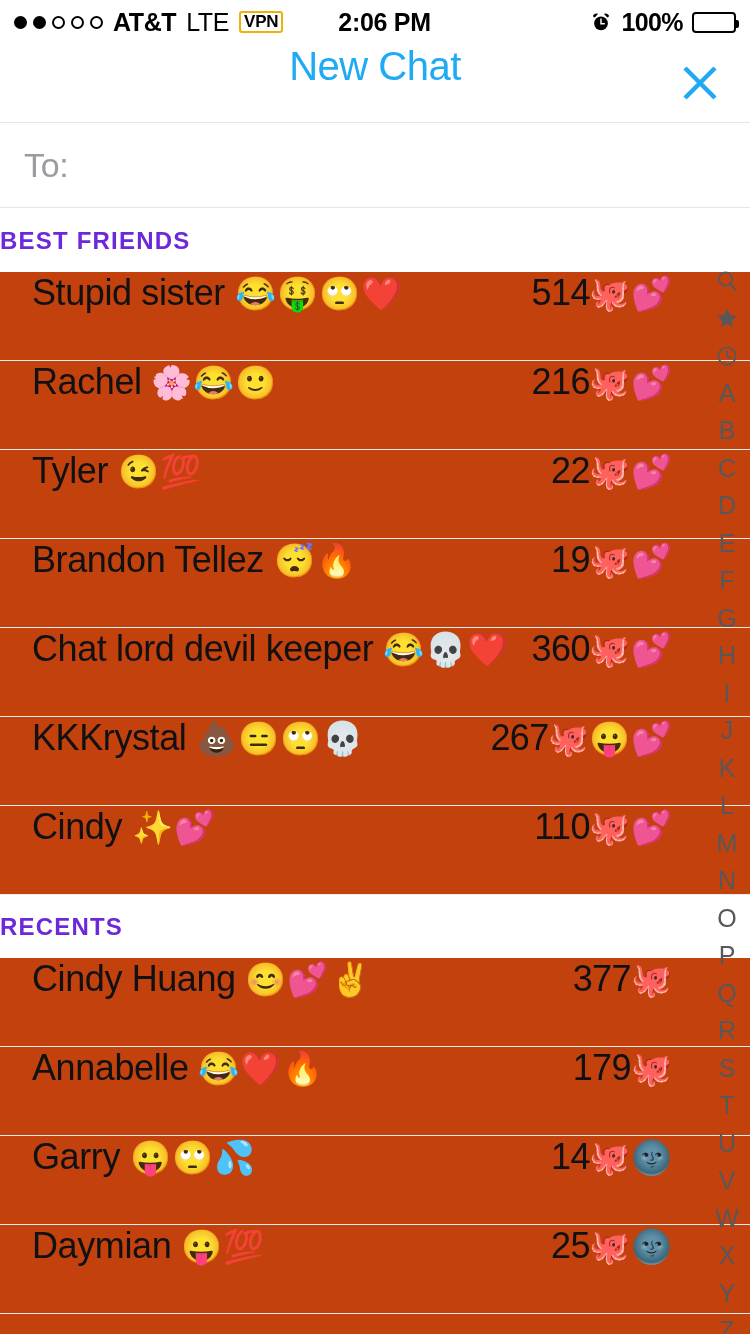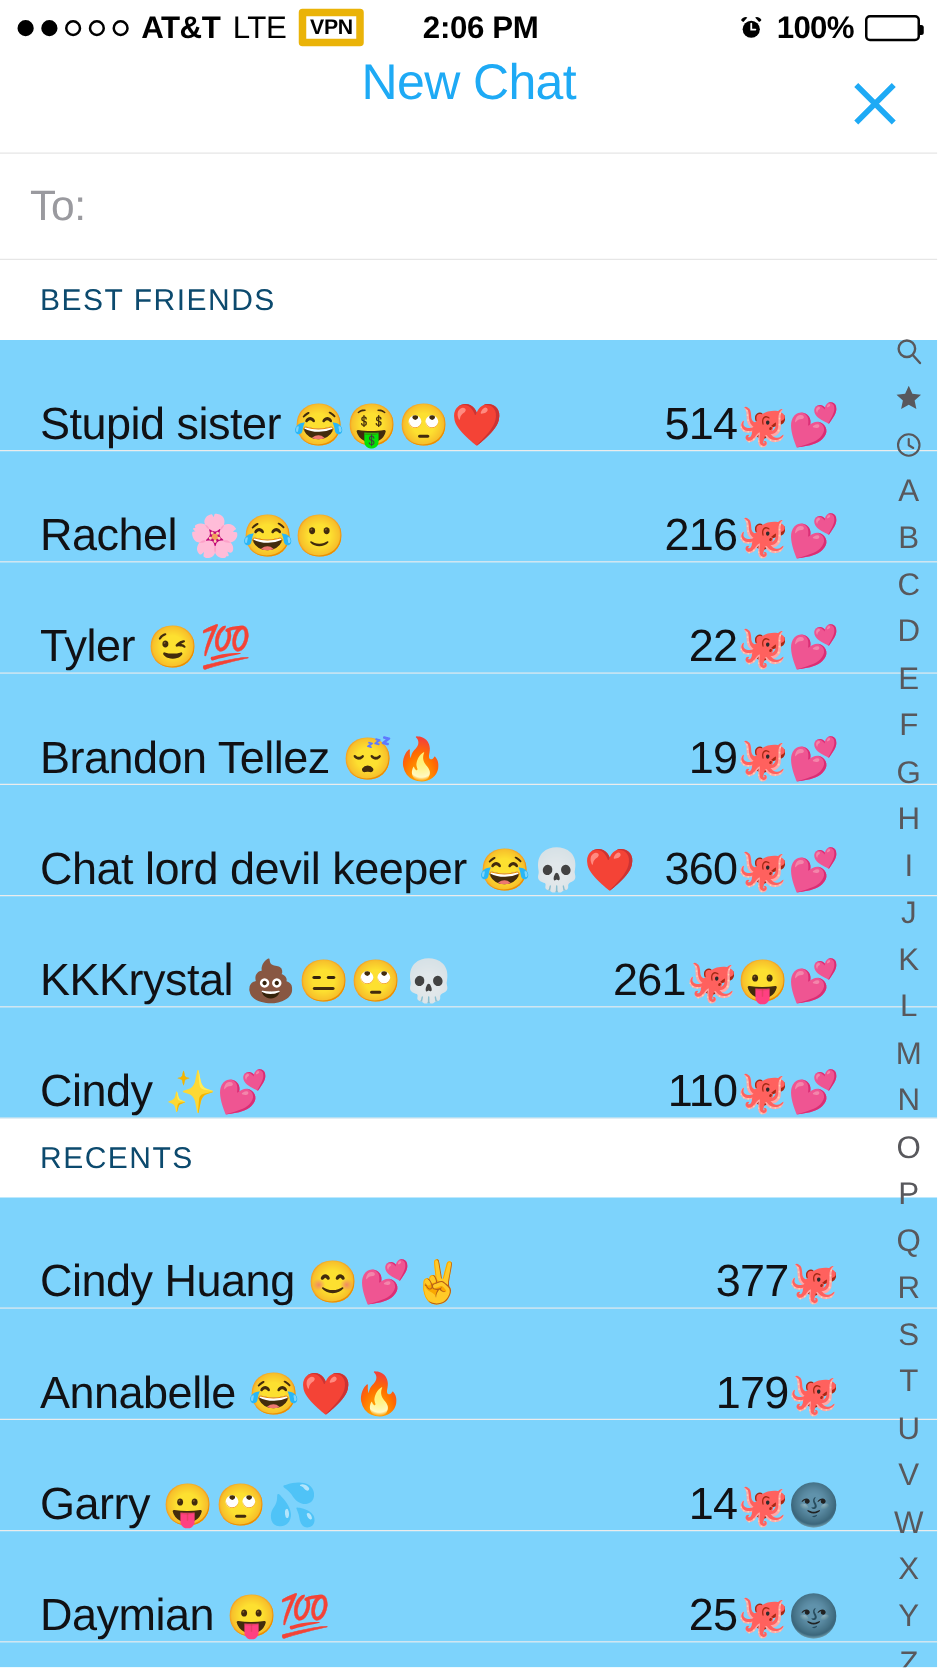--- a/index.html
+++ b/index.html
@@ -28,21 +28,21 @@
     letter-spacing:-0.2px;
   }
   .sb-left { display:flex; align-items:center; gap:10px; flex:1; }
   .dots { display:flex; align-items:center; gap:6px; }
   .dot { width:13px; height:13px; border-radius:50%; border:2px solid #000; }
   .dot.filled { background:#000; }
   .carrier { font-size:25px; font-weight:600; letter-spacing:-0.4px; }
   .lte { font-size:25px; font-weight:500; letter-spacing:-0.4px; }
   .vpn {
     font-size:17px; font-weight:700;
-    border:6px solid #eab308; border-radius:3px;
+    border:2px solid #eab308; border-radius:3px;
     padding:0px 3px 1px; line-height:1.05;
     letter-spacing:-0.2px;
   }
   .sb-center {
     position:absolute; left:0; right:0; top:0;
     height:44px; display:flex; align-items:center; justify-content:center;
     font-size:25px; font-weight:700; letter-spacing:-0.3px;padding-left:19px;
   }
   .sb-right {
     margin-left:auto; display:flex; align-items:center; gap:9px;
@@ -97,33 +97,32 @@
 
   
   .list {
     position:absolute; top:209px; left:0;
     width:750px; height:1125px;
     overflow:hidden;
   }
   .section-header {
     height:63px;
     display:flex; align-items:center;
-    padding-left:32px;
-    font-size:24px; font-weight:400;
-    color:#0c4a6e;
+    font-size:24px; font-weight:700;
+    color:#6d28d9;
     letter-spacing:1.2px;
     background:#fff;
   }
 
   .row {
     height:89px;
-    display:flex; align-items:flex-end;
+    display:flex; align-items:flex-start;
     padding:0 32px 0 32px;
     border-bottom:1px solid #ececec;
-    background:#7dd3fc;
+    background:#c2410c;
     gap:16px;
   }
   .row-name {
     font-size:36px; font-weight:300;
     color:#111114; letter-spacing:-0.4px;
     white-space:nowrap;
     display:flex; align-items:center; gap:0px;
   }
   .row-name .nm { padding-right:10px; }
   .row-emoji {
@@ -274,21 +273,21 @@
         <span class="trophy-emoji">🐙💕</span>
       </div>
     </div>
 
     <div class="row">
       <div class="row-name">
         <span class="nm">KKKrystal</span>
         <span class="row-emoji">💩😑🙄💀</span>
       </div>
       <div class="row-right">
-        <span class="score">261</span>
+        <span class="score">267</span>
         <span class="trophy-emoji">🐙😛💕</span>
       </div>
     </div>
 
     <div class="row">
       <div class="row-name">
         <span class="nm">Cindy</span>
         <span class="row-emoji">✨💕</span>
       </div>
       <div class="row-right">

